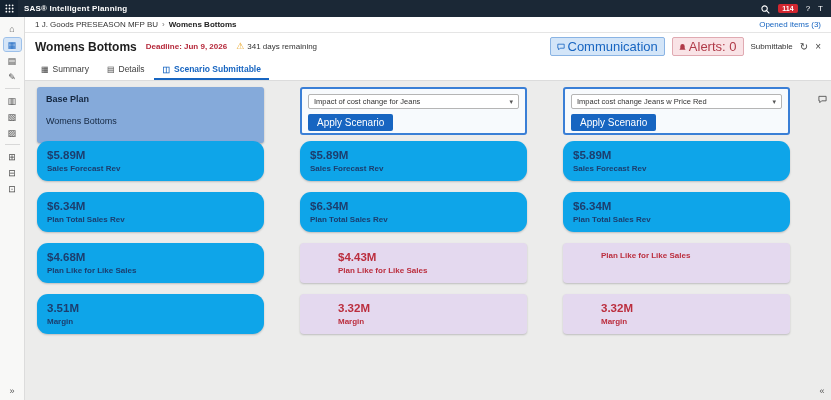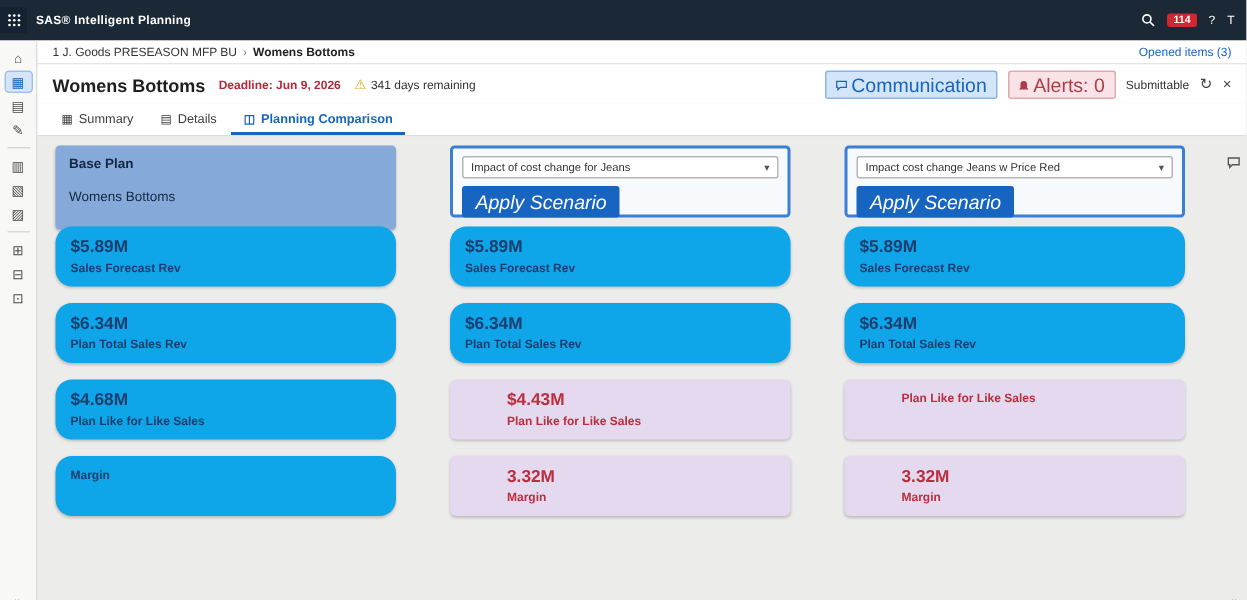--- a/index.html
+++ b/index.html
@@ -1,20 +1,20 @@
 <!DOCTYPE html>
 <html><head>
 <meta charset="utf-8">
 <style>
   * { margin:0; padding:0; box-sizing:border-box; }
   html,body { width:831px; height:400px; overflow:hidden; background:#ececeb;
               font-family:"Liberation Sans", sans-serif; }
 
   
-  .topbar { height:27px; background:#1b2836; color:#fff; display:flex;
+  .topbar { height:17px; background:#1b2836; color:#fff; display:flex;
             align-items:center; justify-content:space-between; padding-right:8px; }
   .topbar-left { display:flex; align-items:center; gap:6px; }
   .launcher { width:18px; height:17px; display:flex; align-items:center;
               justify-content:center; background:#142231; cursor:pointer; }
   .app-title { font-size:8px; font-weight:bold; letter-spacing:.2px; }
   .topbar-right { display:flex; align-items:center; gap:8px; }
   .badge { background:#d22630; color:#fff; font-size:7px; font-weight:bold;
            padding:1px 4px; border-radius:2px; line-height:1; }
   .top-ic { font-size:8px; color:#fff; line-height:1; cursor:pointer; }
 
@@ -76,23 +76,23 @@
                box-shadow:0 1px 2px rgba(0,0,0,.25); }
   .base-title { font-size:9px; font-weight:bold; color:#142740; margin-bottom:12px; }
   .base-sub { font-size:9px; color:#142740; }
 
   .scenario-box { border:2px solid #3a7fd6; border-radius:3px; background:#f7fafd;
                   padding:5px 6px; height:48px; }
   .select { background:#fff; border:1px solid #b5b5b5; border-radius:2px; height:15px;
             font-size:7.5px; display:flex; align-items:center;
             justify-content:space-between; padding:0 5px; color:#333; cursor:pointer; }
   .chevron { font-size:7px; color:#555; }
-  .apply-btn { margin-top:5px; background:#1765c1; color:#fff; font-size:13px;
+  .apply-btn { margin-top:5px; background:#1765c1; color:#fff; font-size:10px;
                border:none; border-radius:2px; padding:3px 9px; cursor:pointer;
-               font-family:"Liberation Sans", sans-serif;font-style:italic; }
+               font-family:"Liberation Sans", sans-serif; }
 
   .metric-card { border-radius:4px; padding:8px 10px; height:40px; margin-bottom:11px;
                  box-shadow:0 1px 2px rgba(0,0,0,.2); }
   .card-green { background:#0ea5e9;border-radius:11px; }
   .card-purple { background:#e4d9ef; }
   .metric-value { font-size:11.5px; font-weight:bold; color:#1c3e6e; margin-bottom:3px; }
   .metric-label { font-size:8px; font-weight:bold; color:#1c3e6e; }
   .card-purple .metric-value, .card-purple .metric-label { color:#bb2e3e;padding-left:28px; }
 
   
@@ -213,21 +213,21 @@
       <span class="tab">
         <span class="tab-glyph">▦</span>
         <span>Summary</span>
       </span>
       <span class="tab">
         <span class="tab-glyph">▤</span>
         <span>Details</span>
       </span>
       <span class="tab active">
         <span class="tab-glyph">◫</span>
-        <span>Planning Comparison</span>
+        <span>Scenario Submittable</span>
       </span>
     </div>
 
     <div class="content-row">
       <div class="columns">
 
         <div class="col">
           <div class="col-header">
             <div class="base-card">
               <div class="base-title">Base Plan</div>
@@ -240,20 +240,21 @@
           </div>
           <div class="metric-card card-green">
             <div class="metric-value">$6.34M</div>
             <div class="metric-label">Plan Total Sales Rev</div>
           </div>
           <div class="metric-card card-green">
             <div class="metric-value">$4.68M</div>
             <div class="metric-label">Plan Like for Like Sales</div>
           </div>
           <div class="metric-card card-green">
+            <div class="metric-value">3.51M</div>
             <div class="metric-label">Margin</div>
           </div>
         </div>
 
         <div class="col">
           <div class="col-header">
             <div class="scenario-box">
               <div class="select">
                 <span>Impact of cost change for Jeans</span>
                 <span class="chevron">▾</span>

